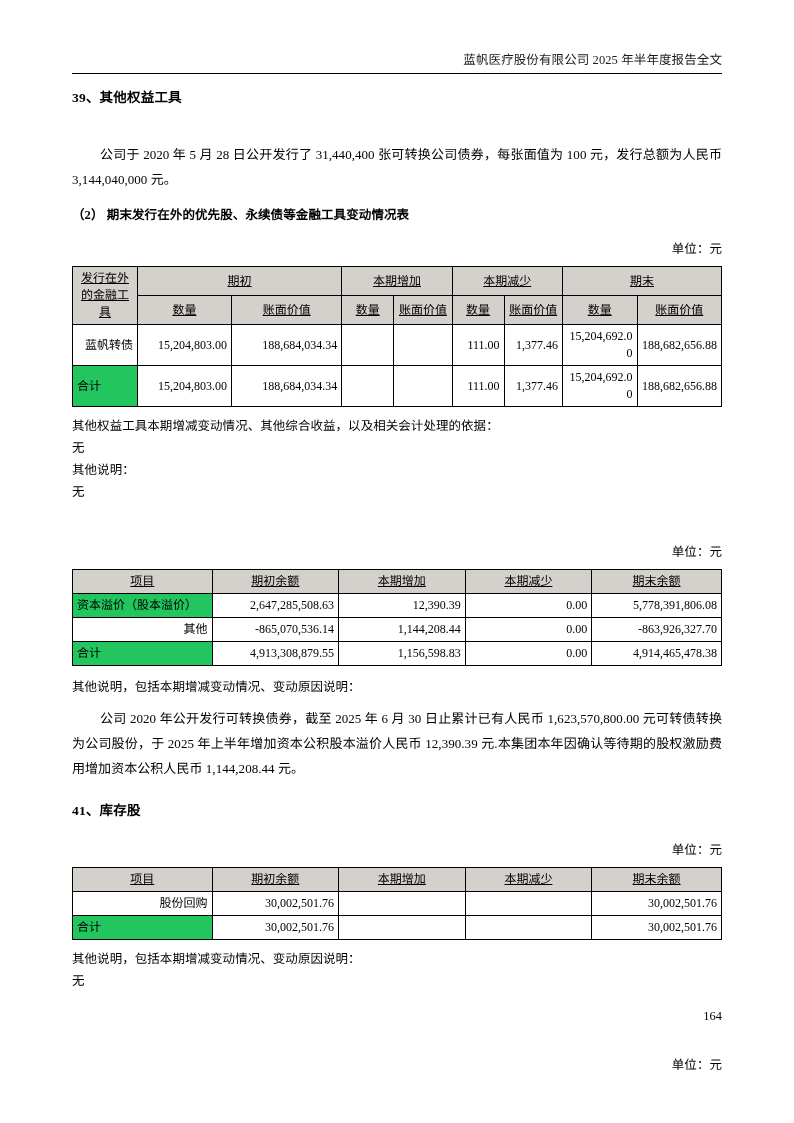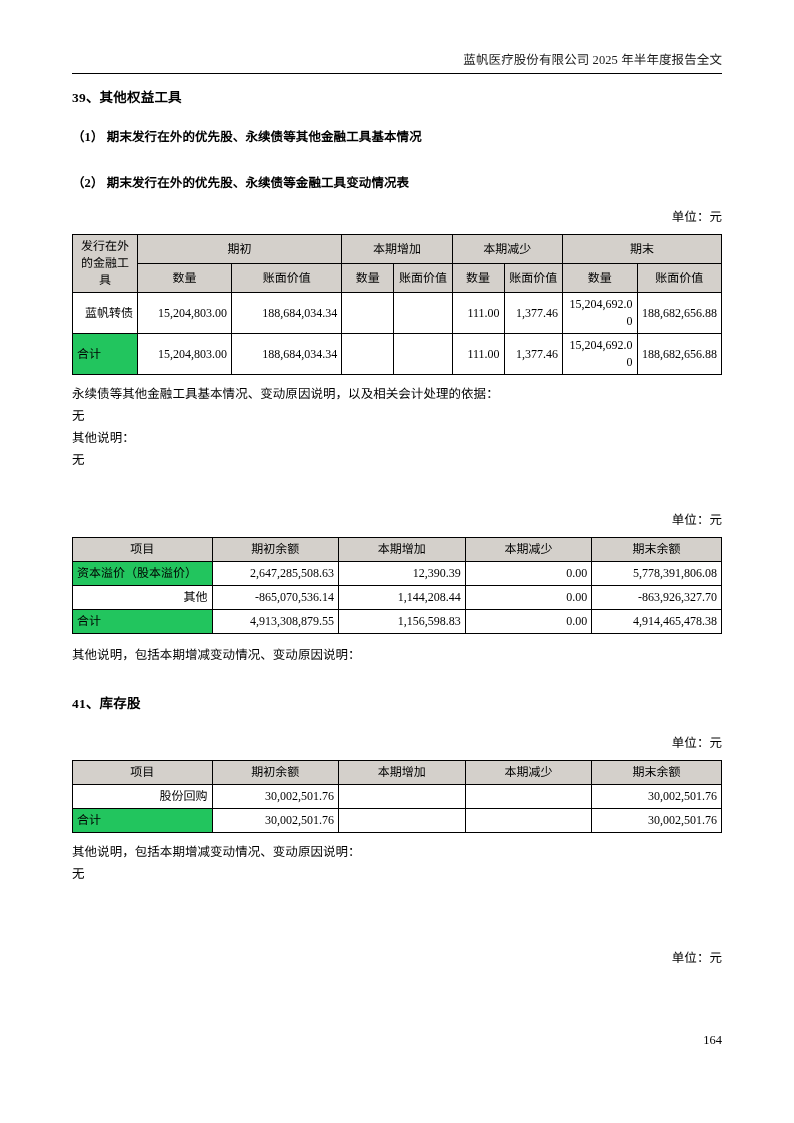--- a/index.html
+++ b/index.html
@@ -110,20 +110,21 @@
     padding: 3px 4px;
     line-height: 17px;
     vertical-align: middle;
     font-weight: normal;
     word-wrap: break-word;
   }
   table.doc-table th,
   td.hcell {
     background: #d4d0cb;
     text-align: center;
+    text-decoration: underline;
   }
   td.rowhead {
     background: #22c55e;
     text-align: left;
   }
   td.rowhead-plain {
     background: #ffffff;
     text-align: right;
   }
   td.num {
@@ -137,21 +138,21 @@
   .spacer-14 { height: 14px; }
   .spacer-16 { height: 16px; }
   .spacer-20 { height: 20px; }
   .spacer-24 { height: 24px; }
   .spacer-28 { height: 28px; }
 
   
   .page-number {
     position: absolute;
     right: 72px;
-    top: 1032px;
+    top: 1008px;
     font-size: 12.5px;
     line-height: 16px;
     text-align: right;
   }
 </style>
 </head>
 <body>
 
 <div class="page">
 
@@ -159,24 +160,24 @@
     <span class="hdr-text">蓝帆医疗股份有限公司 2025 年半年度报告全文</span>
     <span class="hdr-rule"></span>
   </div>
 
   <div class="content">
 
     <h2 class="section-title">39、其他权益工具</h2>
 
     <div class="spacer-20"></div>
 
-    <div class="sub-title">（1） 期末发行在外的优先股、永续债等其他金融工具基本情况</div>
 
     <div class="spacer-14"></div>
 
+    <p class="body-text indent">公司于 2020 年 5 月 28 日公开发行了 31,440,400 张可转换公司债券，每张面值为 100 元，发行总额为人民币 3,144,040,000 元。</p>
 
     <div class="spacer-14"></div>
 
     <div class="sub-title">（2） 期末发行在外的优先股、永续债等金融工具变动情况表</div>
 
     <div class="spacer-16"></div>
 
     <div class="unit-label">单位：元</div>
 
     <div class="spacer-8"></div>
@@ -231,21 +232,21 @@
           <td class="num">111.00</td>
           <td class="num">1,377.46</td>
           <td class="num">15,204,692.00</td>
           <td class="num">188,682,656.88</td>
         </tr>
       </tbody>
     </table>
 
     <div class="spacer-8"></div>
 
-    <div class="note-line">永续债等其他金融工具基本情况、变动原因说明，以及相关会计处理的依据：</div>
+    <div class="note-line">其他权益工具本期增减变动情况、其他综合收益，以及相关会计处理的依据：</div>
     <div class="note-line">无</div>
     <div class="note-line">其他说明：</div>
     <div class="note-line">无</div>
 
     <div class="spacer-20"></div>
 
 
     <div class="spacer-20"></div>
 
     <div class="unit-label">单位：元</div>
@@ -291,20 +292,21 @@
         </tr>
       </tbody>
     </table>
 
     <div class="spacer-10"></div>
 
     <div class="note-line">其他说明，包括本期增减变动情况、变动原因说明：</div>
 
     <div class="spacer-8"></div>
 
+    <p class="body-text indent">公司 2020 年公开发行可转换债券，截至 2025 年 6 月 30 日止累计已有人民币 1,623,570,800.00 元可转债转换为公司股份，于 2025 年上半年增加资本公积股本溢价人民币 12,390.39 元.本集团本年因确认等待期的股权激励费用增加资本公积人民币 1,144,208.44 元。</p>
 
     <div class="spacer-20"></div>
 
     <h2 class="section-title">41、库存股</h2>
 
     <div class="spacer-20"></div>
 
     <div class="unit-label">单位：元</div>
 
     <div class="spacer-8"></div>

